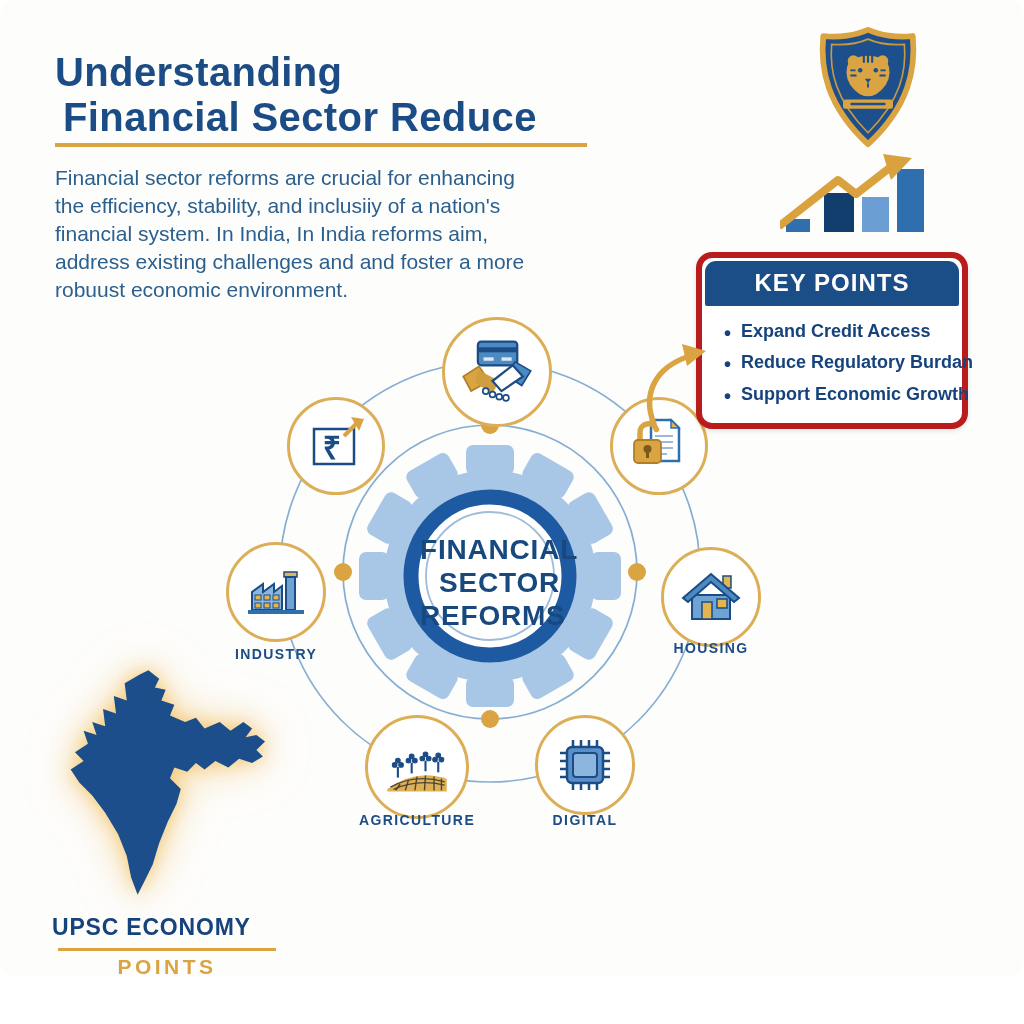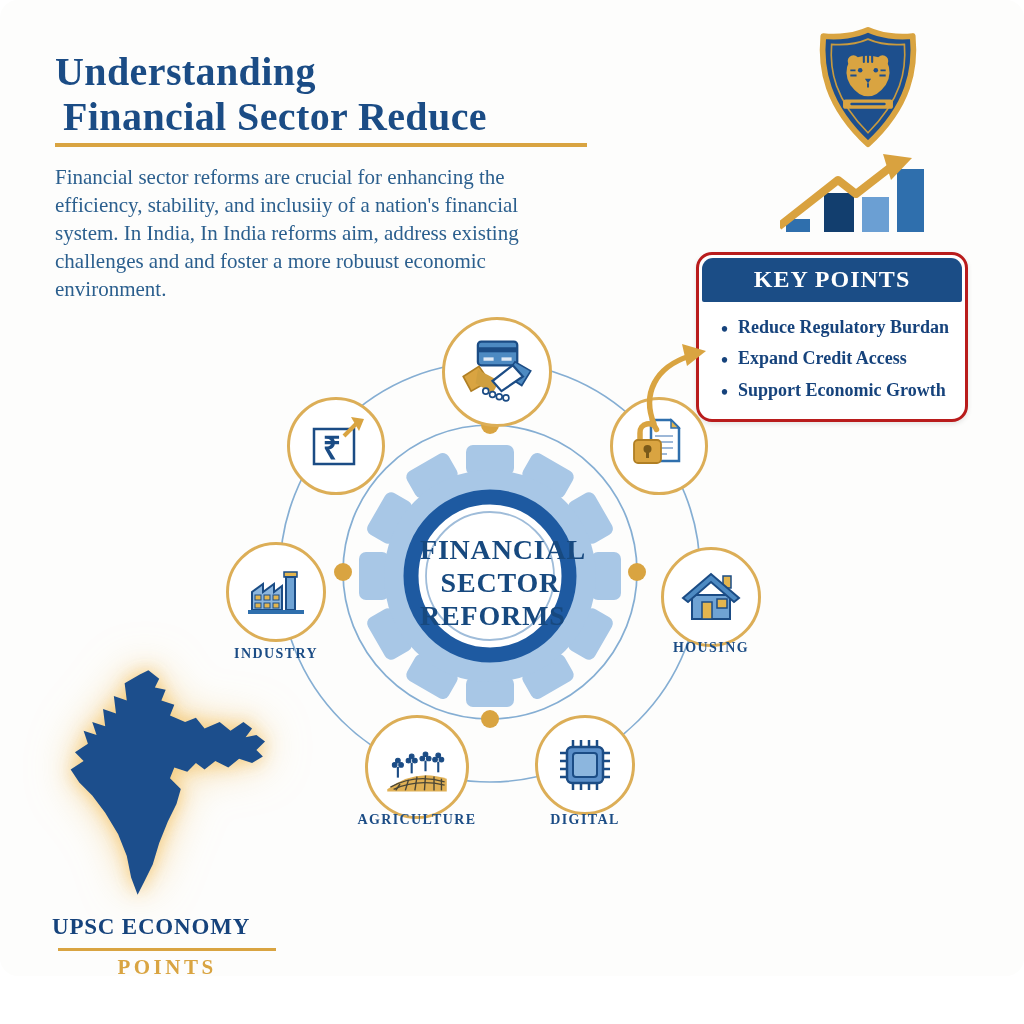--- a/index.html
+++ b/index.html
@@ -1,27 +1,27 @@
 <!DOCTYPE html>
 <html><head>
 <meta charset="utf-8">
 <style>
   html,body{margin:0;padding:0;background:#ffffff;}
   .page{position:relative;width:1024px;height:976px;background:#fdfdfc;overflow:hidden;
-        font-family:Liberation Serif, serif;border-radius:18px;}
+        font-family:Liberation Sans, sans-serif;border-radius:18px;}
   
   .title{position:absolute;left:55px;top:50px;font-size:40px;font-weight:bold;
          color:#1b4c85;line-height:1.12;letter-spacing:.4px;}
   .title .l2{padding-left:8px;}
   .title-underline{position:absolute;left:55px;top:143px;width:532px;height:4px;background:#d9a441;}
   .intro{position:absolute;left:55px;top:164px;width:474px;font-size:21px;line-height:1.33;
          color:#2b5f8e;}
   
   .keypoints{position:absolute;left:696px;top:252px;width:272px;background:#ffffff;
-             border:3px solid #b91c1c;border-radius:16px;box-sizing:border-box;
+             border:6px solid #b91c1c;border-radius:16px;box-sizing:border-box;
              box-shadow:0 2px 5px rgba(0,0,0,.10);z-index:6;}
   .kp-header{background:#1b4d86;margin:3px 3px 0 3px;border-radius:11px 11px 2px 2px;
              color:#ffffff;text-align:center;font-weight:bold;font-size:24px;
              letter-spacing:1px;padding:8px 0 9px;}
   .kp-list{list-style:none;margin:10px 0 13px;padding:0 8px 0 24px;}
   .kp-list li{position:relative;color:#16437c;font-weight:bold;font-size:18px;
               line-height:1.74;padding-left:15px;white-space:nowrap;}
   .kp-list li::before{content:"\2022";position:absolute;left:-2px;top:0;font-size:20px;color:#16437c;}
   
   .shield-svg{position:absolute;left:816px;top:26px;width:104px;height:124px;}
@@ -93,22 +93,22 @@
     <rect x="44" y="41" width="30" height="39" fill="#123e6e"></rect>
     <rect x="82" y="45" width="27" height="35" fill="#6b9fd3"></rect>
     <rect x="117" y="17" width="27" height="63" fill="#2f6fad"></rect>
     <polyline points="2,72 58,28 76,42 112,14" fill="none" stroke="#d9a23f" stroke-width="8" stroke-linejoin="round" stroke-linecap="square"></polyline>
     <polygon points="103,2 132,6 111,28" fill="#d9a23f"></polygon>
   </svg>
 
   <div class="keypoints">
     <div class="kp-header">KEY POINTS</div>
     <ul class="kp-list">
+      <li>Expand Credit Access</li>
       <li>Reduce Regulatory Burdan</li>
-      <li>Expand Credit Access</li>
       <li>Support Economic Growth</li>
     </ul>
   </div>
 
   <svg class="kp-arrow" viewBox="0 0 72 88">
     <path d="M14 84 C 2 54, 15 27, 50 16" fill="none" stroke="#d9a441" stroke-width="5.5" stroke-linecap="round"></path>
     <polygon points="42,4 66,11 47,26" fill="#d9a441"></polygon>
   </svg>
 
   <svg class="orbits" viewBox="0 0 580 590">

